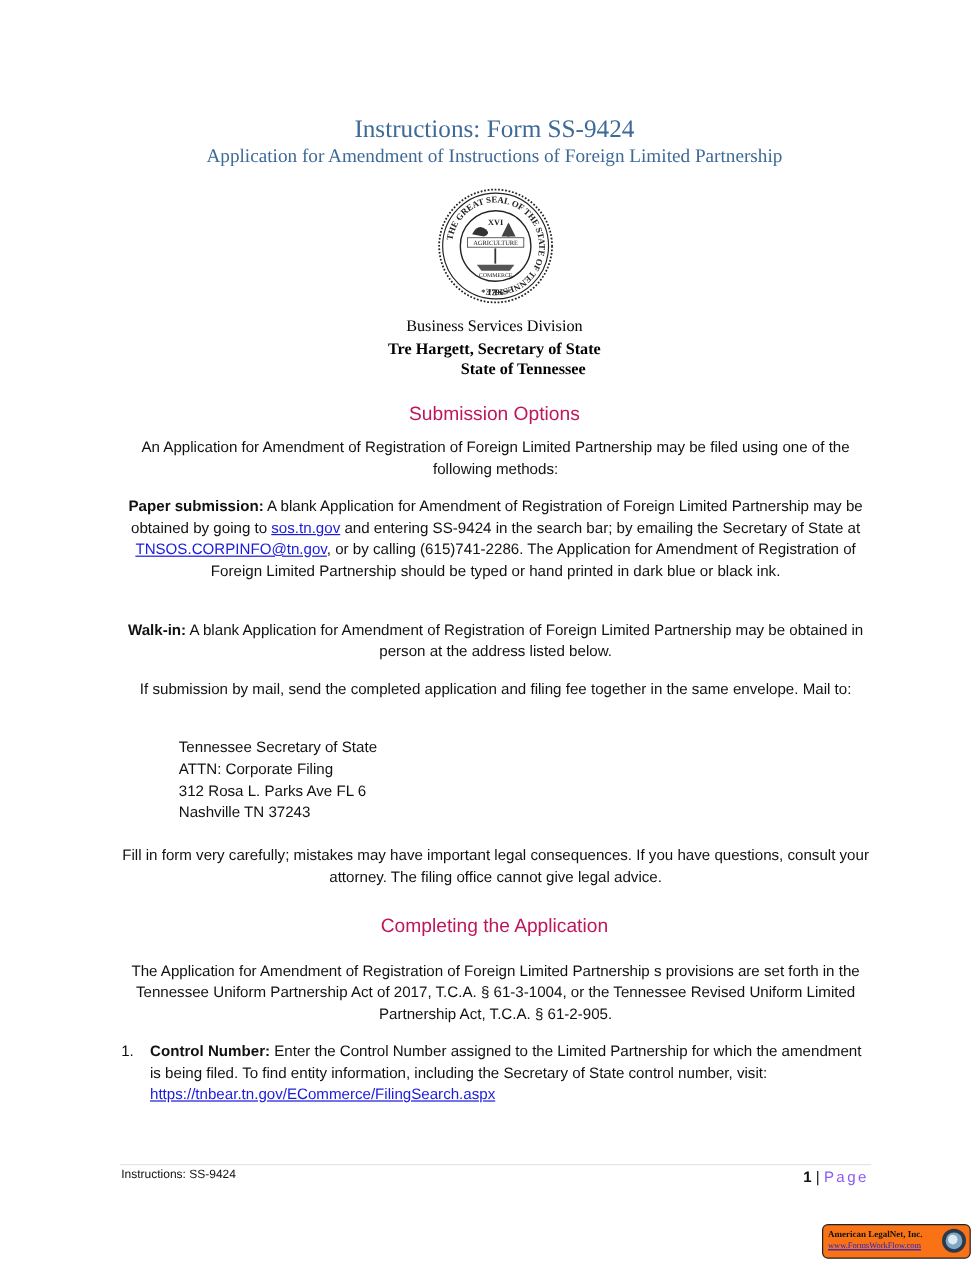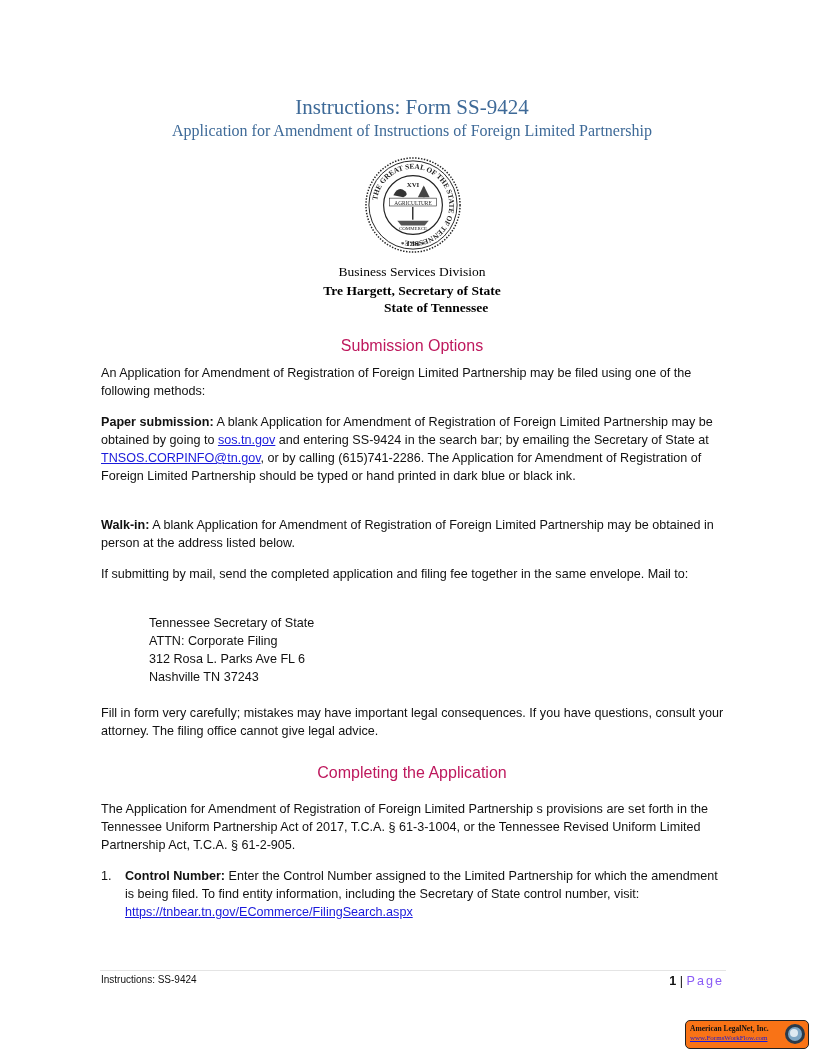--- a/index.html
+++ b/index.html
@@ -7,21 +7,21 @@
   .page { position: absolute; left: 4px; top: 0; width: 816px; height: 776px; }
   .title { position: absolute; left: 0; width: 816px; text-align: center; font-family: "Liberation Serif", serif; color: #3e6a98; }
   .t1 { top: 95px; font-size: 21px; }
   .t2 { top: 122px; font-size: 16px; }
   .seal { position: absolute; left: 360px; top: 156px; width: 98px; height: 98px; }
   .agency { position: absolute; left: 0; width: 816px; text-align: center; font-family: "Liberation Serif", serif; font-size: 13.5px; color: #000; }
   .ag1 { top: 264px; }
   .ag2 { top: 283px; font-weight: bold; }
   .ag3 { top: 300px; font-weight: bold; padding-left: 24px; }
   .h2 { position: absolute; left: 0; width: 816px; text-align: center; font-family: Liberation Sans, sans-serif; font-size: 16px; color: #be185d; }
-  .body { position: absolute; left: 97px; width: 624px; font-size: 12.6px; line-height: 18px; color: #111; }
+  .body { position: absolute; left: 97px; width: 624px; font-size: 12.6px; line-height: 18px; color: #111; text-align: center; }
   .body p { margin: 0; }
   b { font-weight: bold; }
   a { color: #1a1adb; text-decoration: underline; }
   .addr { position: absolute; left: 145px; font-size: 12.6px; line-height: 18px; }
   .list { position: absolute; left: 97px; width: 624px; font-size: 12.6px; line-height: 18px; }
   .list .num { position: absolute; left: 0; top: 0; }
   .list .txt { margin-left: 24px; }
   .footer-rule { position: absolute; left: 96px; top: 970px; width: 626px; height: 1px; background: #e4e4e4; }
   .footer-left { position: absolute; left: 97px; top: 974px; font-size: 10px; text-align: right; }
   .footer-right { position: absolute; right: 96px; top: 974px; font-size: 12.6px; }
@@ -75,21 +75,21 @@
     </p>
   </div>
 
   <div class="body" style="top:516px;">
     <p>
       <b>Walk-in:</b><span>  A blank Application for Amendment of Registration of Foreign Limited Partnership may be obtained in person at the address listed below.</span>
     </p>
   </div>
 
   <div class="body" style="top:565px;">
-    <p>If submitting by mail, send the completed application and filing fee together in the same envelope.  Mail to:</p>
+    <p>If submission by mail, send the completed application and filing fee together in the same envelope.  Mail to:</p>
   </div>
 
   <div class="addr" style="top:614px;">
     <div>Tennessee Secretary of State</div>
     <div>ATTN: Corporate Filing</div>
     <div>312 Rosa L. Parks Ave FL 6</div>
     <div>Nashville TN 37243</div>
   </div>
 
   <div class="body" style="top:704px;">

